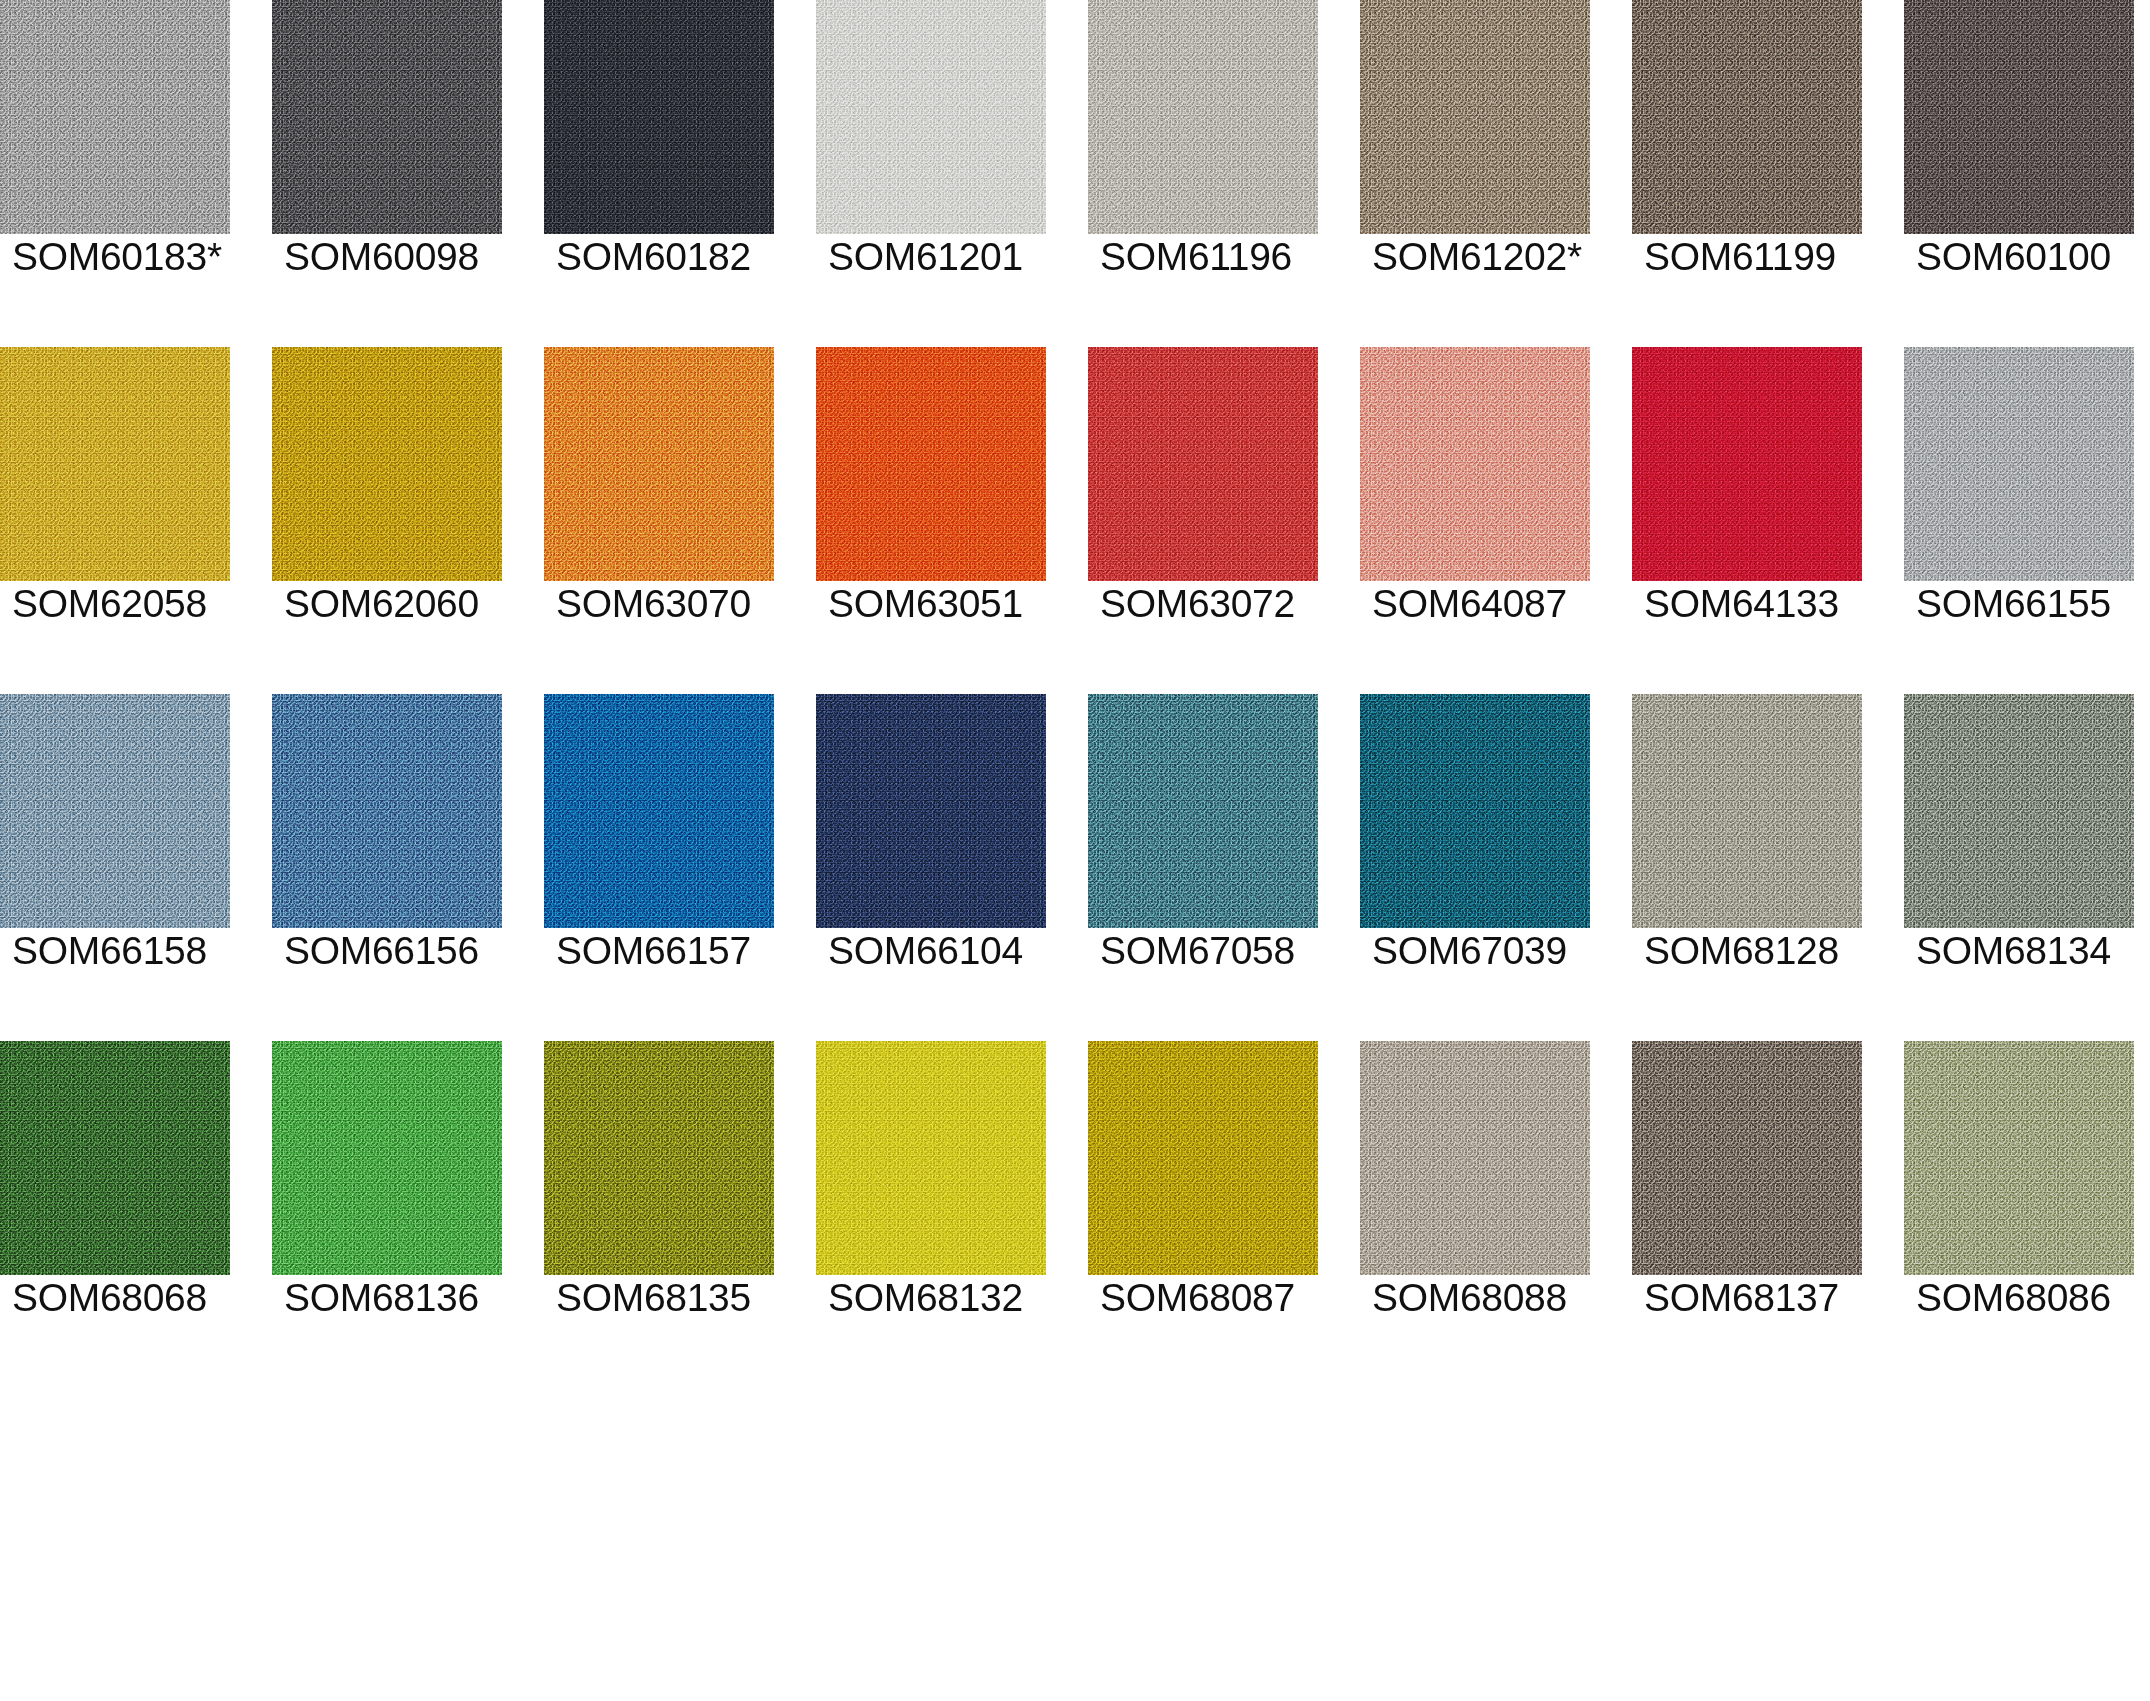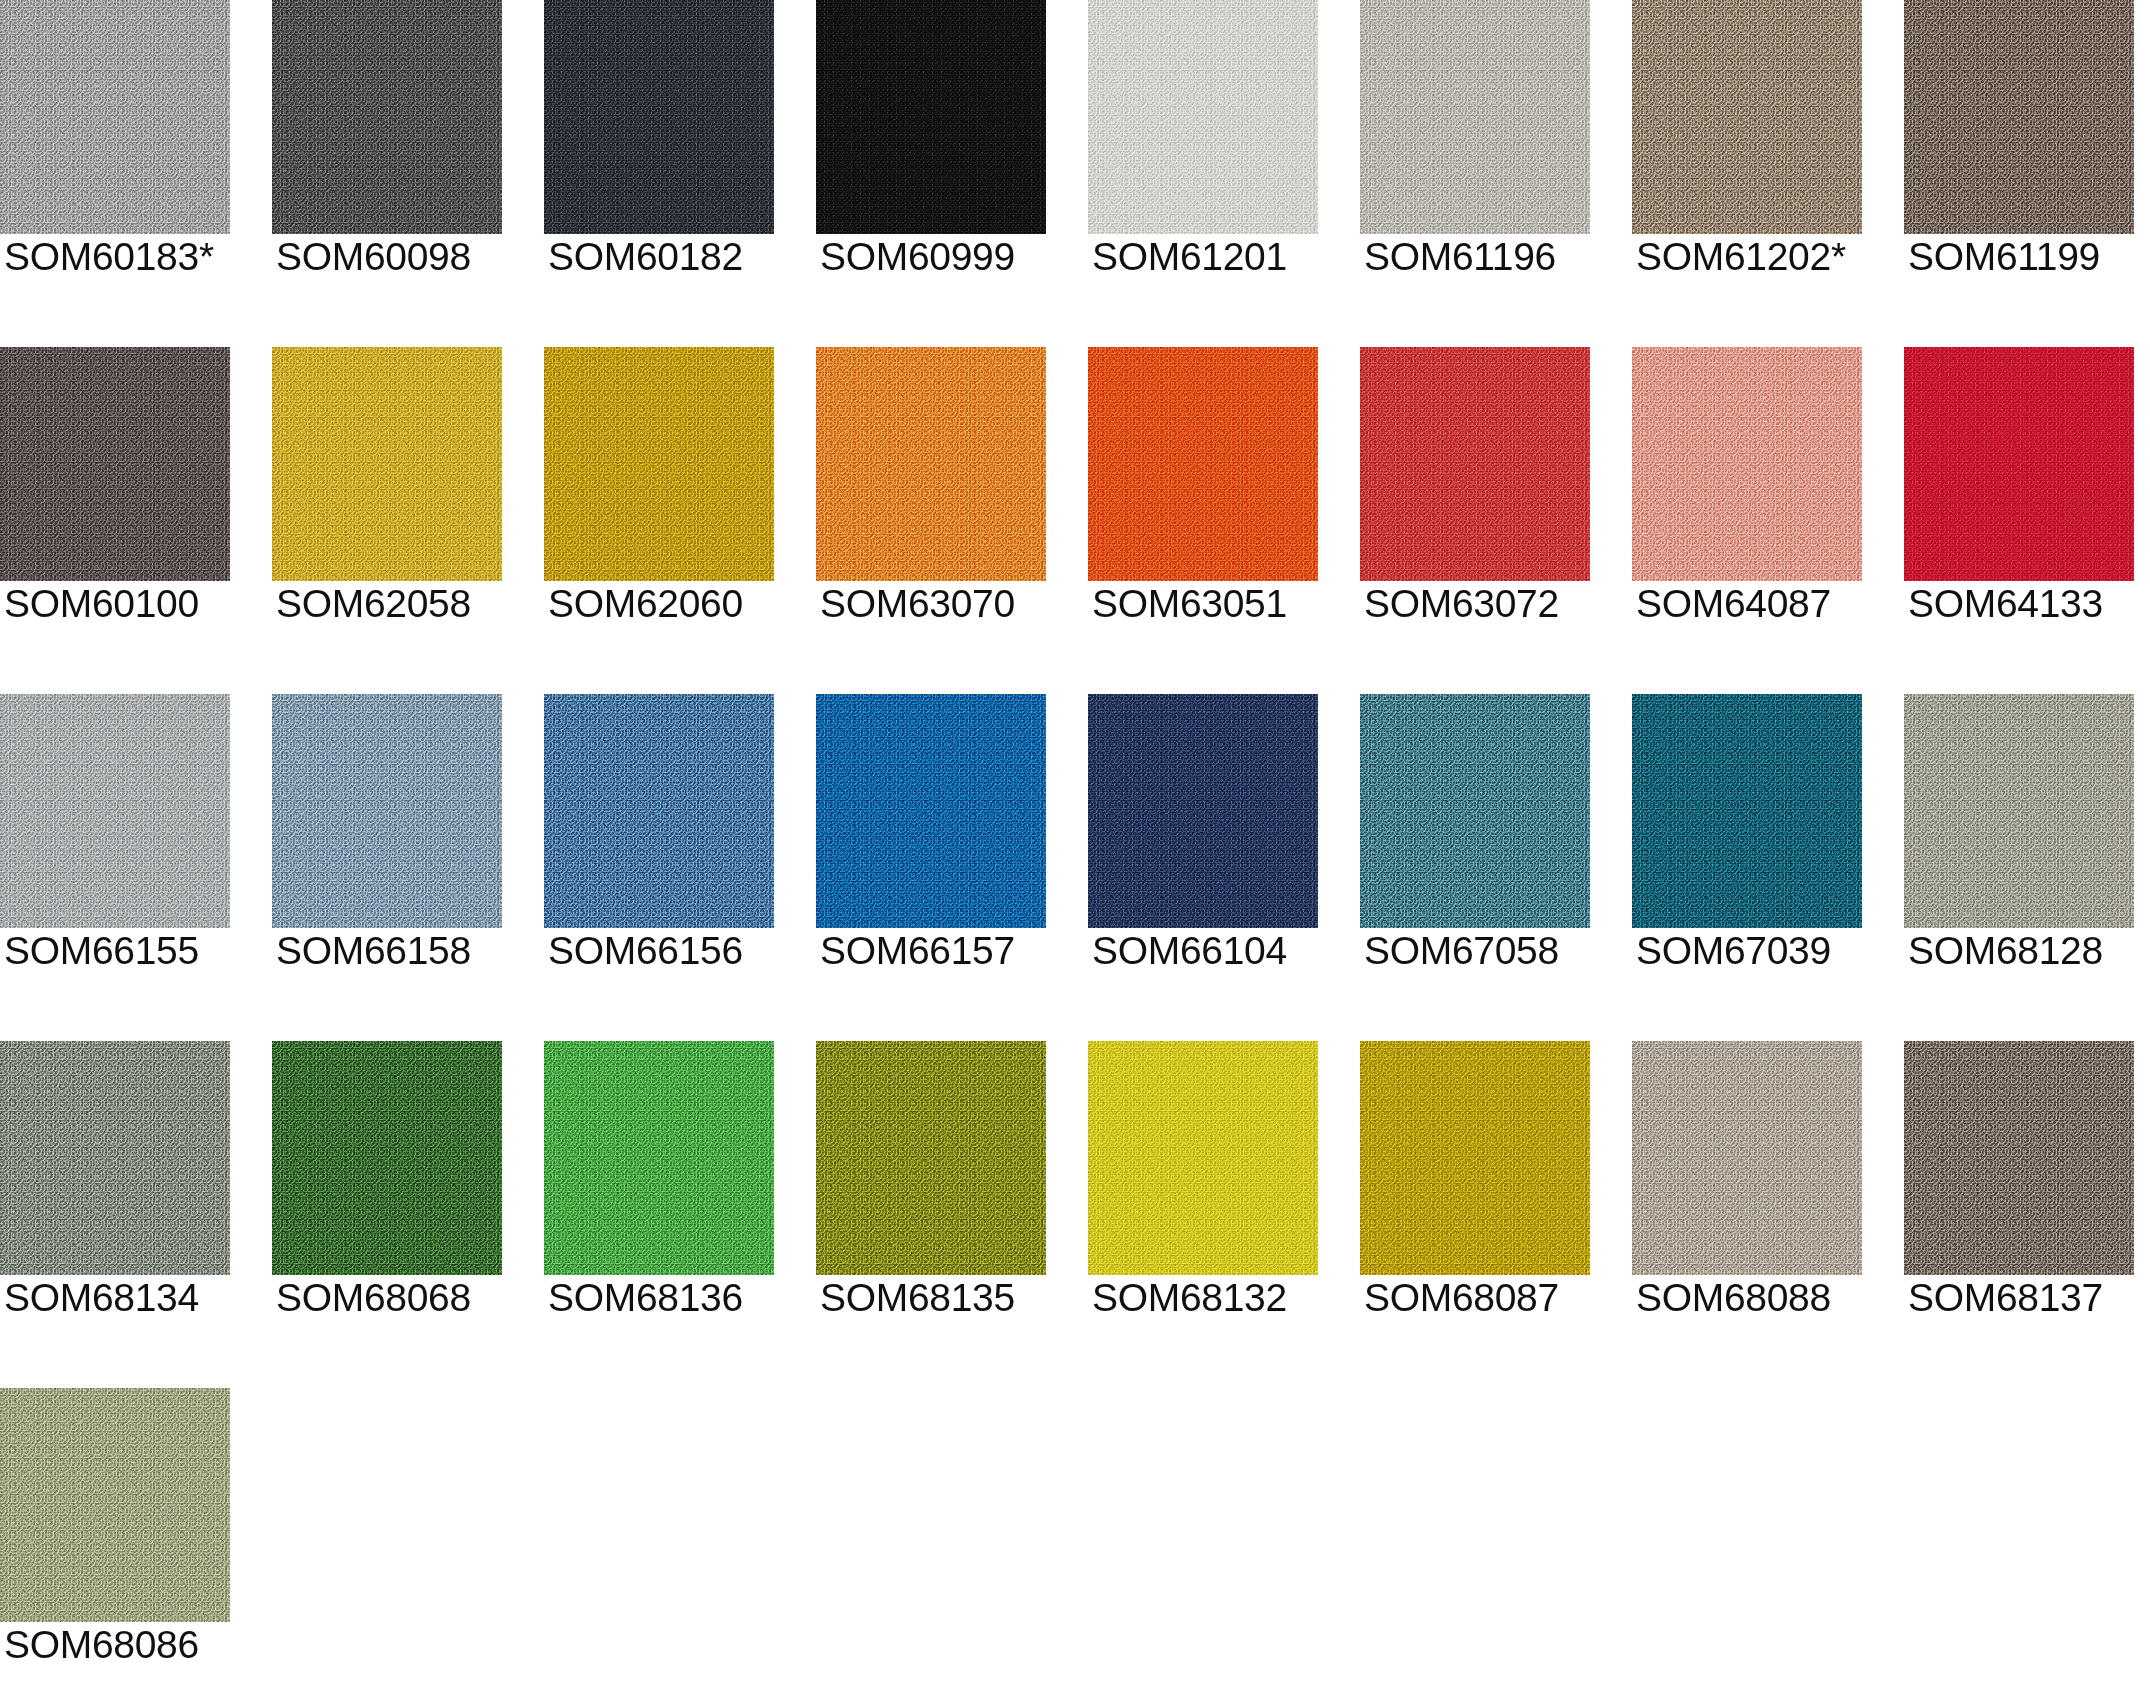--- a/index.html
+++ b/index.html
@@ -55,21 +55,21 @@
     mix-blend-mode: soft-light;
     opacity: 0.85;
     background-image:
       repeating-radial-gradient(circle at 44% 8%, rgba(255,255,255,0.70) 0 0.6px, rgba(0,0,0,0.55) 0.6px 1.9px),
       repeating-radial-gradient(circle at 86% 37%, rgba(0,0,0,0.45) 0 1.3px, rgba(255,255,255,0.45) 1.3px 2.5px),
       repeating-linear-gradient(78deg, rgba(255,255,255,0.30) 0 0.6px, rgba(0,0,0,0.30) 0.6px 1.9px);
     background-size: 4.5px 4.5px, 8.3px 8.3px, 3.2px 3.2px;
   }
   .swatch-label {
     position: absolute;
-    left: 4px;
+    left: 12px;
     top: 237px;
     font-size: 39px;
     line-height: 1.0;
     letter-spacing: -0.3px;
     color: #101010;
     white-space: nowrap;
     font-weight: 400;
   }
 </style>
 </head>
@@ -91,27 +91,20 @@
       <div class="swatch-label">SOM60098</div>
     </div>
     <div class="swatch-cell">
       <div class="swatch-chip" style="background-color: rgb(48, 52, 60);">
         <div class="tex"></div>
         <div class="tex2"></div>
       </div>
       <div class="swatch-label">SOM60182</div>
     </div>
     <div class="swatch-cell">
-      <div class="swatch-chip" style="background-color: rgb(19, 19, 20);">
-        <div class="tex"></div>
-        <div class="tex2"></div>
-      </div>
-      <div class="swatch-label">SOM60999</div>
-    </div>
-    <div class="swatch-cell">
       <div class="swatch-chip" style="background-color: rgb(215, 215, 212);">
         <div class="tex"></div>
         <div class="tex2"></div>
       </div>
       <div class="swatch-label">SOM61201</div>
     </div>
     <div class="swatch-cell">
       <div class="swatch-chip" style="background-color: rgb(192, 189, 182);">
         <div class="tex"></div>
         <div class="tex2"></div>

